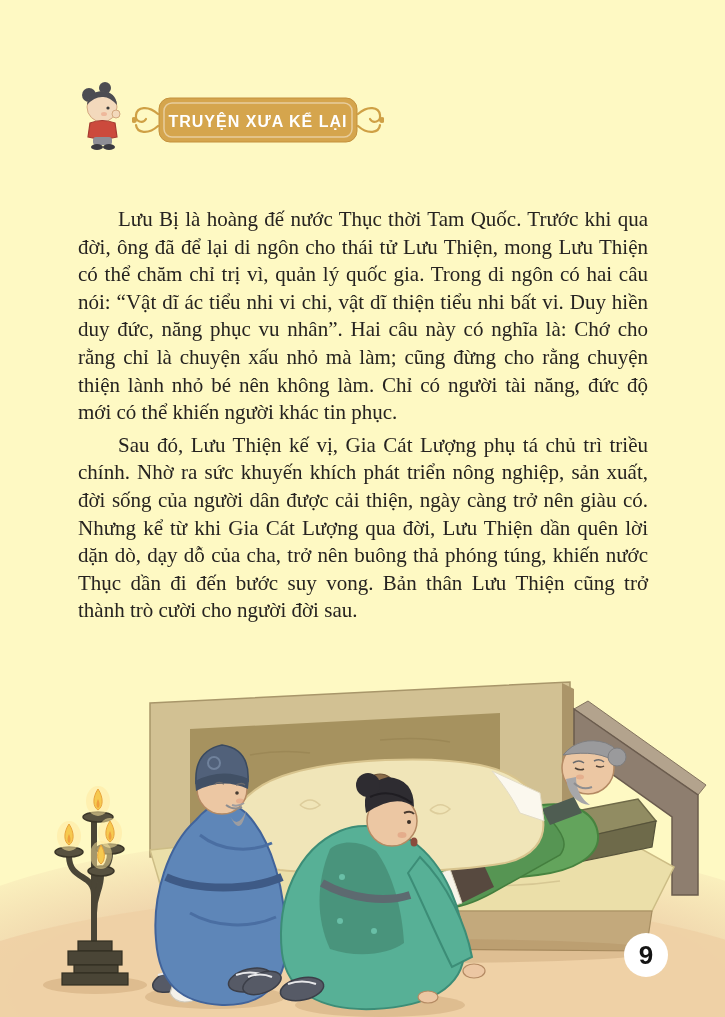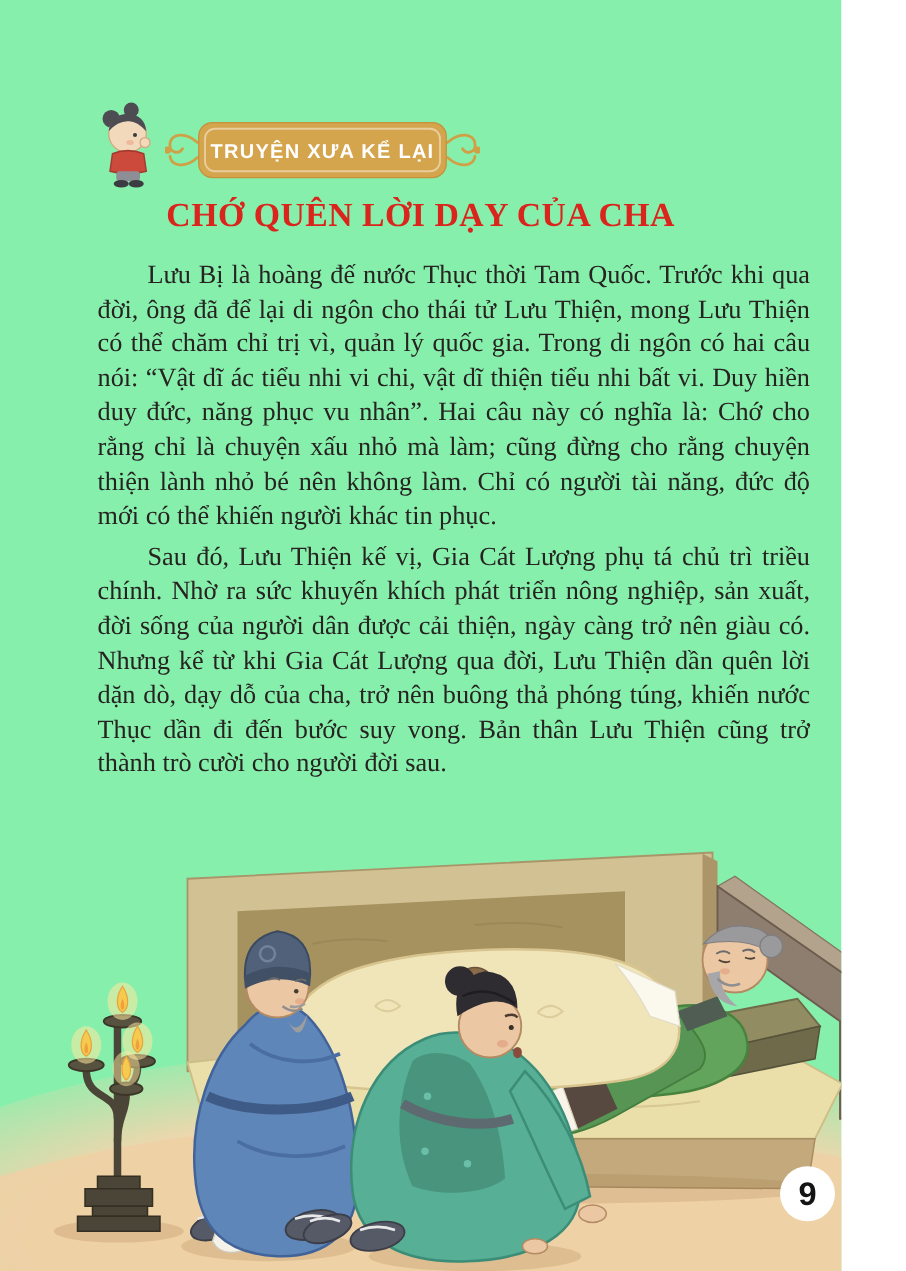--- a/index.html
+++ b/index.html
@@ -1,18 +1,18 @@
 <!DOCTYPE html>
 <html><head>
 <meta charset="utf-8">
 <style>
   html,body { margin:0; padding:0; background:#ffffff; }
   .page {
-    position:relative; width:673px; height:1017px;
-    background:#86efac; overflow:hidden;
+    position:relative; width:725px; height:1017px;
+    background:#fef9c3; overflow:hidden;
     font-family:"Liberation Serif", serif;
   }
   
   .header { position:absolute; top:80px; left:74px; height:72px; display:flex; align-items:center; }
   .mascot-svg { width:56px; height:70px; display:block; }
   .banner-svg { width:252px; height:58px; display:block; margin-left:2px; margin-top:8px; }
   .banner-text {
     font-family:"Liberation Sans", sans-serif; font-weight:bold;
     letter-spacing:1px; fill:#ffffff;
   }
@@ -76,21 +76,20 @@
           <path d="M0,6 C-10,15 -21,13 -22,5"></path>
           <circle cx="-24" cy="0" r="1.8" fill="#cfa045"></circle>
         </g>
       </g>
       <rect x="27" y="7" width="198" height="44" rx="11" fill="#d5a54d" stroke="#c4913c" stroke-width="1"></rect>
       <rect x="32" y="12" width="188" height="34" rx="8" fill="none" stroke="rgba(255,255,255,.45)" stroke-width="1.5"></rect>
       <text class="banner-text" x="126" y="35.5" font-size="16" text-anchor="middle">TRUYỆN XƯA KỂ LẠI</text>
     </svg>
   </div>
 
-  <h1 class="story-title">CHỚ QUÊN LỜI DẠY CỦA CHA</h1>
 
   <div class="body-text">
     <p>Lưu Bị là hoàng đế nước Thục thời Tam Quốc. Trước khi qua đời, ông đã để lại di ngôn cho thái tử Lưu Thiện, mong Lưu Thiện có thể chăm chỉ trị vì, quản lý quốc gia. Trong di ngôn có hai câu nói: “Vật dĩ ác tiểu nhi vi chi, vật dĩ thiện tiểu nhi bất vi. Duy hiền duy đức, năng phục vu nhân”. Hai câu này có nghĩa là: Chớ cho rằng chỉ là chuyện xấu nhỏ mà làm; cũng đừng cho rằng chuyện thiện lành nhỏ bé nên không làm. Chỉ có người tài năng, đức độ mới có thể khiến người khác tin phục.</p>
     <p>Sau đó, Lưu Thiện kế vị, Gia Cát Lượng phụ tá chủ trì triều chính. Nhờ ra sức khuyến khích phát triển nông nghiệp, sản xuất, đời sống của người dân được cải thiện, ngày càng trở nên giàu có. Nhưng kể từ khi Gia Cát Lượng qua đời, Lưu Thiện dần quên lời dặn dò, dạy dỗ của cha, trở nên buông thả phóng túng, khiến nước Thục dần đi đến bước suy vong. Bản thân Lưu Thiện cũng trở thành trò cười cho người đời sau.</p>
   </div>
 
   <div class="illustration-wrap" role="img" aria-label="Lưu Bị hấp hối trên giường; Lưu Thiện và một vị quan quỳ bên giường; chân đèn dầu nhiều ngọn bên trái">
     <svg viewBox="0 0 725 372">
       <defs>
         <radialGradient id="floorGrad" cx="50%" cy="55%" r="60%">

